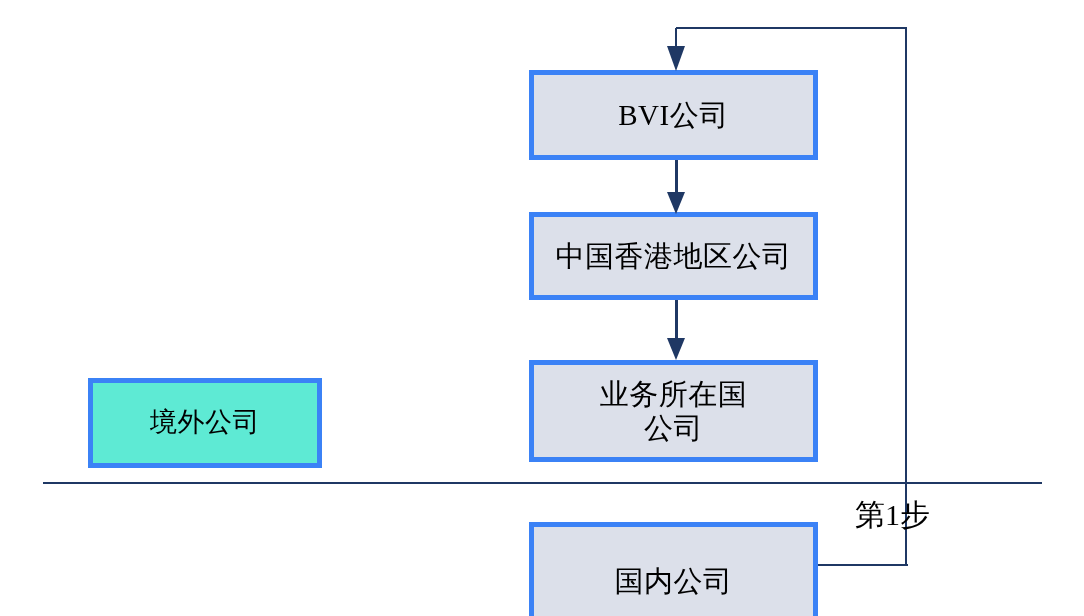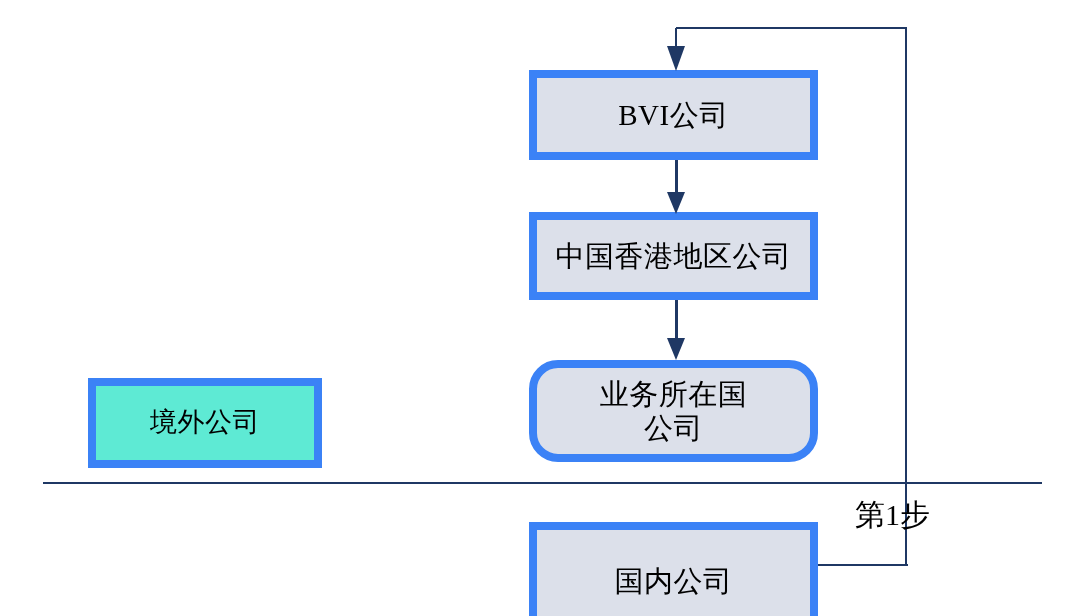--- a/index.html
+++ b/index.html
@@ -15,41 +15,41 @@
     width: 1084px;
     height: 616px;
     background: #ffffff;
     overflow: hidden;
   }
 
   
   .node {
     position: absolute;
     box-sizing: border-box;
-    border: 8px solid #3b82f6;
+    border: 5px solid #3b82f6;
     background: #dce0ea;
     display: flex;
     align-items: center;
     justify-content: center;
     text-align: center;
     color: #000000;
     font-family: "Liberation Serif", "DejaVu Serif", serif;
     font-size: 29px;
     line-height: 1.18;
     white-space: pre-line;
     letter-spacing: 0.5px;
   }
   .node.plain {
     background: #5eead4;
     font-size: 27px;
   }
 
   #node-bvi      { left: 529px; top: 70px;  width: 289px; height: 90px; }
   #node-hk       { left: 529px; top: 212px; width: 289px; height: 88px; }
-  #node-opco     { left: 529px; top: 360px; width: 289px; height: 102px; border-radius: 29px; }
+  #node-opco     { left: 529px; top: 360px; width: 289px; height: 102px; }
   #node-domestic { left: 529px; top: 522px; width: 289px; height: 118px; }
 
   #node-offshore { left: 88px;  top: 378px; width: 234px; height: 90px; }
   #node-onshore  { left: 88px;  top: 500px; width: 234px; height: 90px; }
 
   
   #divider {
     position: absolute;
     left: 43px;
     top: 482px;

